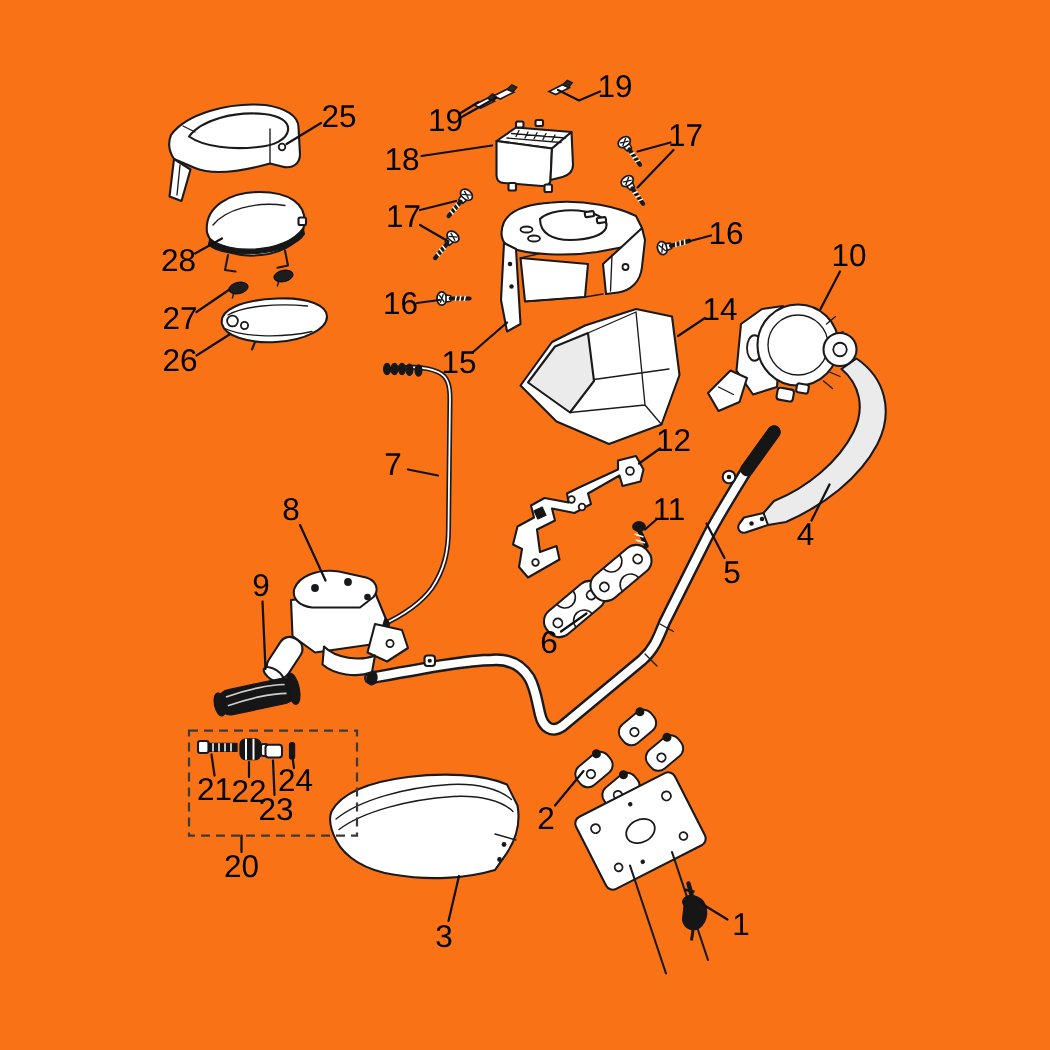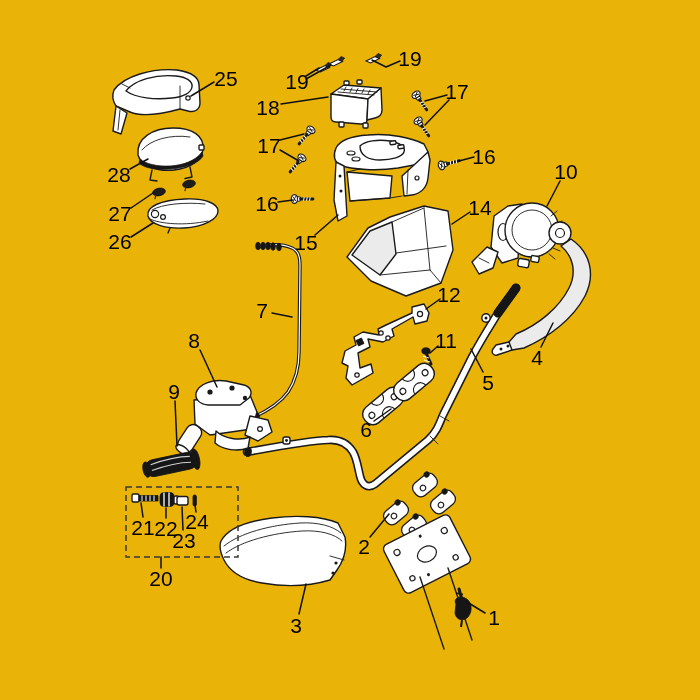--- a/index.html
+++ b/index.html
@@ -1,17 +1,17 @@
 <!DOCTYPE html>
 <html><head>
 <meta charset="utf-8">
 <style>
   html,body{margin:0;padding:0;background:#ffffff;}
   body{width:700px;height:700px;font-family:"Liberation Sans",sans-serif;}
-  #stage{position:relative;width:700px;height:700px;background:#eab308;}
+  #stage{position:relative;width:700px;height:700px;background:#f97316;}
   svg{display:block}
   .ln{fill:none;stroke:#1a1a1a;stroke-width:1.4;stroke-linecap:round;stroke-linejoin:round}
   .thin{fill:none;stroke:#1a1a1a;stroke-width:.9;stroke-linecap:round;stroke-linejoin:round}
   .fw{fill:#ffffff;stroke:#1a1a1a;stroke-width:1.4;stroke-linejoin:round}
   .fg{fill:#ebebeb;stroke:#1a1a1a;stroke-width:1.4;stroke-linejoin:round}
   .fd{fill:#161616;stroke:#161616;stroke-width:.8;stroke-linejoin:round}
   .hole{fill:#ffffff;stroke:#1a1a1a;stroke-width:1.2}
   .dot{fill:#1a1a1a;stroke:none}
   .leader{fill:none;stroke:#111111;stroke-width:1.5;stroke-linecap:round;stroke-linejoin:round}
   .callout-text{font:400 21px "Liberation Sans",sans-serif;fill:#000}

